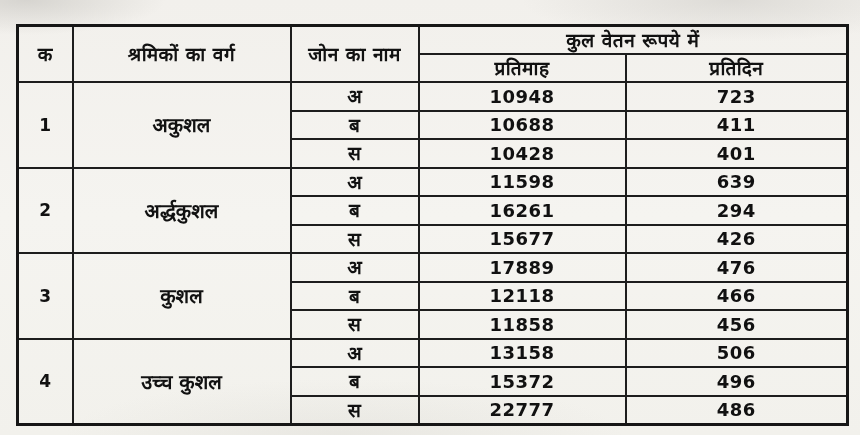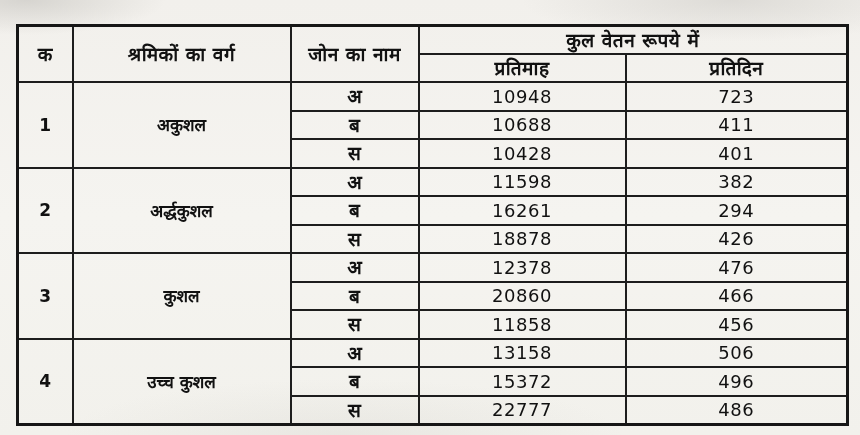--- a/index.html
+++ b/index.html
@@ -46,30 +46,30 @@
     text-align: left;
     padding-left: 9px;
     vertical-align: top;
     padding-top: 4px;
     font-size: 17px;
     font-weight: 600;
   }
   td.wclass {
     vertical-align: top;
     padding-top: 3px;
-    font-size: 17px;
+    font-size: 20px;
     font-weight: bold;
   }
   td.zone {
     font-size: 19px;
     font-weight: bold;
   }
   td.num {
     font-size: 18px;
-    font-weight: 400;
+    font-weight: 700;
     letter-spacing: 0.5px;
   }
 </style>
 </head>
 <body>
 
 <div class="page">
   <table class="wage">
     <colgroup>
       <col style="width:55px">
@@ -107,43 +107,43 @@
       <td class="zone">स</td>
       <td class="num">10428</td>
       <td class="num">401</td>
     </tr>
 
     <tr class="body-row">
       <td class="serial" rowspan="3">2</td>
       <td class="wclass" rowspan="3">अर्द्धकुशल</td>
       <td class="zone">अ</td>
       <td class="num">11598</td>
-      <td class="num">382</td>
+      <td class="num">639</td>
     </tr>
     <tr class="body-row">
       <td class="zone">ब</td>
       <td class="num">16261</td>
       <td class="num">294</td>
     </tr>
     <tr class="body-row">
       <td class="zone">स</td>
-      <td class="num">18878</td>
+      <td class="num">15677</td>
       <td class="num">426</td>
     </tr>
 
     <tr class="body-row">
       <td class="serial" rowspan="3">3</td>
       <td class="wclass" rowspan="3">कुशल</td>
       <td class="zone">अ</td>
-      <td class="num">12378</td>
+      <td class="num">17889</td>
       <td class="num">476</td>
     </tr>
     <tr class="body-row">
       <td class="zone">ब</td>
-      <td class="num">20860</td>
+      <td class="num">12118</td>
       <td class="num">466</td>
     </tr>
     <tr class="body-row">
       <td class="zone">स</td>
       <td class="num">11858</td>
       <td class="num">456</td>
     </tr>
 
     <tr class="body-row">
       <td class="serial" rowspan="3">4</td>

